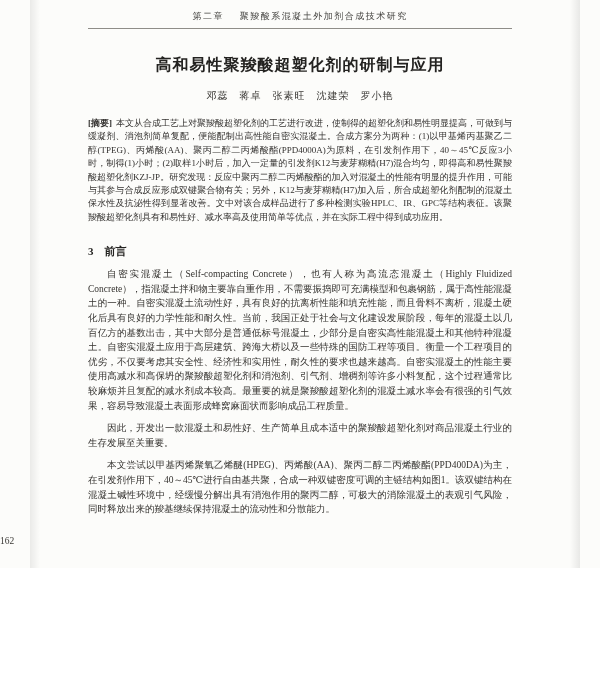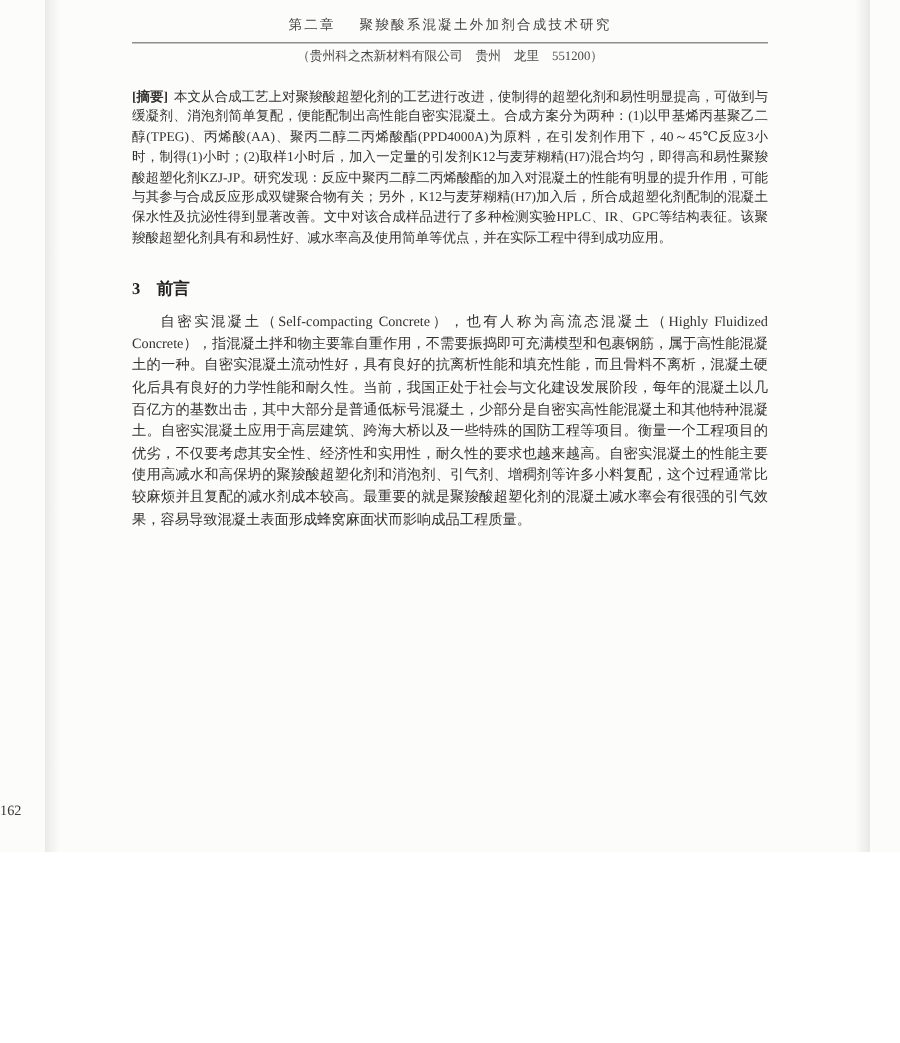--- a/index.html
+++ b/index.html
@@ -108,27 +108,30 @@
   <div class="scan-edge-left"></div>
   <div class="scan-edge-right"></div>
 
   <div class="content">
 
     <div class="running-header">
       <span class="chapter">第二章</span>
       <span>聚羧酸系混凝土外加剂合成技术研究</span>
     </div>
 
+    <h1 class="paper-title">高和易性聚羧酸超塑化剂的研制与应用</h1>
 
+    <div class="authors">邓蕊　蒋卓　张素旺　沈建荣　罗小艳</div>
 
-    <div class="affiliation">（贵州科之杰新材料有限公司　贵州　龙里　551200）</div>
 
     <p class="abstract"><span class="label">[摘要]</span><span>本文从合成工艺上对聚羧酸超塑化剂的工艺进行改进，使制得的超塑化剂和易性明显提高，可做到与缓凝剂、消泡剂简单复配，便能配制出高性能自密实混凝土。合成方案分为两种：(1)以甲基烯丙基聚乙二醇(TPEG)、丙烯酸(AA)、聚丙二醇二丙烯酸酯(PPD4000A)为原料，在引发剂作用下，40～45℃反应3小时，制得(1)小时；(2)取样1小时后，加入一定量的引发剂K12与麦芽糊精(H7)混合均匀，即得高和易性聚羧酸超塑化剂KZJ-JP。研究发现：反应中聚丙二醇二丙烯酸酯的加入对混凝土的性能有明显的提升作用，可能与其参与合成反应形成双键聚合物有关；另外，K12与麦芽糊精(H7)加入后，所合成超塑化剂配制的混凝土保水性及抗泌性得到显著改善。文中对该合成样品进行了多种检测实验HPLC、IR、GPC等结构表征。该聚羧酸超塑化剂具有和易性好、减水率高及使用简单等优点，并在实际工程中得到成功应用。</span></p>
 
 
     <h2 class="section-heading">3　前言</h2>
 
     <p class="body-para">自密实混凝土（Self-compacting Concrete），也有人称为高流态混凝土（Highly Fluidized Concrete），指混凝土拌和物主要靠自重作用，不需要振捣即可充满模型和包裹钢筋，属于高性能混凝土的一种。自密实混凝土流动性好，具有良好的抗离析性能和填充性能，而且骨料不离析，混凝土硬化后具有良好的力学性能和耐久性。当前，我国正处于社会与文化建设发展阶段，每年的混凝土以几百亿方的基数出击，其中大部分是普通低标号混凝土，少部分是自密实高性能混凝土和其他特种混凝土。自密实混凝土应用于高层建筑、跨海大桥以及一些特殊的国防工程等项目。衡量一个工程项目的优劣，不仅要考虑其安全性、经济性和实用性，耐久性的要求也越来越高。自密实混凝土的性能主要使用高减水和高保坍的聚羧酸超塑化剂和消泡剂、引气剂、增稠剂等许多小料复配，这个过程通常比较麻烦并且复配的减水剂成本较高。最重要的就是聚羧酸超塑化剂的混凝土减水率会有很强的引气效果，容易导致混凝土表面形成蜂窝麻面状而影响成品工程质量。</p>
+    <p class="body-para">因此，开发出一款混凝土和易性好、生产简单且成本适中的聚羧酸超塑化剂对商品混凝土行业的生存发展至关重要。</p>
+    <p class="body-para">本文尝试以甲基丙烯聚氧乙烯醚(HPEG)、丙烯酸(AA)、聚丙二醇二丙烯酸酯(PPD400DA)为主，在引发剂作用下，40～45℃进行自由基共聚，合成一种双键密度可调的主链结构如图1。该双键结构在混凝土碱性环境中，经缓慢分解出具有消泡作用的聚丙二醇，可极大的消除混凝土的表观引气风险，同时释放出来的羧基继续保持混凝土的流动性和分散能力。</p>
 
   </div>
 
   <div class="page-footer">162</div>
 </div>
 
 </body></html>

